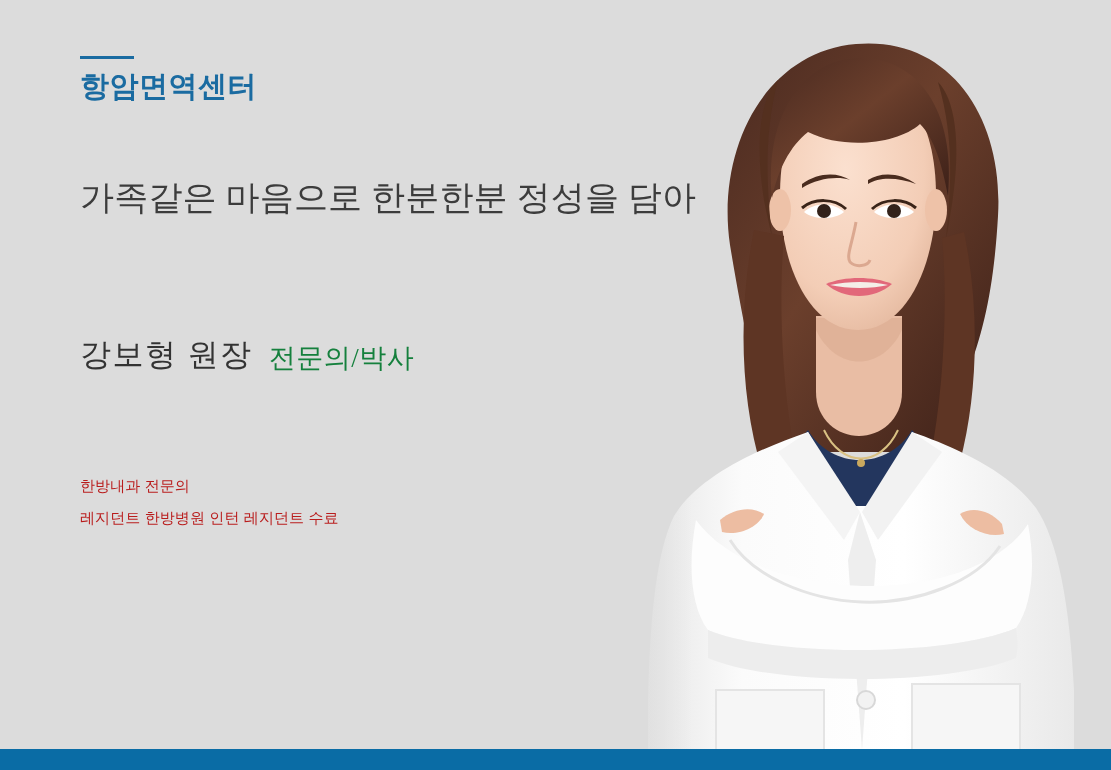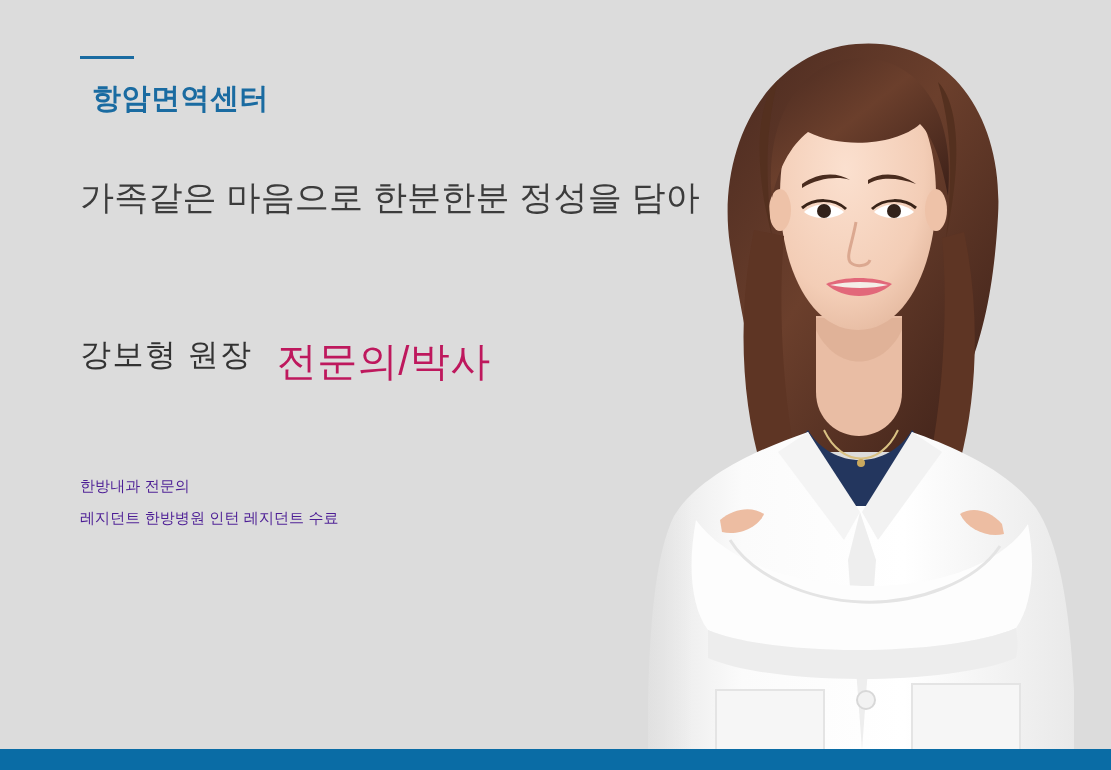--- a/index.html
+++ b/index.html
@@ -63,69 +63,70 @@
     top: 56px;
     width: 54px;
     height: 3px;
     background: #1a6ba1;
   }
 
   .center-title {
     position: absolute;
     left: 0;
     top: 68px;
-    margin: 12px;
+    margin: 0;
     font-size: 29px;
     font-weight: bold;
     letter-spacing: 0.5px;
     color: #1a6ba1;
     line-height: 1.3;
     white-space: nowrap;
   }
 
   .headline {
     position: absolute;
     left: 0;
     top: 172px;
     margin: 0;
     font-size: 34px;
     font-weight: 400;
     color: #3c3c3c;
     line-height: 1.52;
     letter-spacing: 0.2px;
     white-space: nowrap;
   }
-  .headline .line { display: block; }
+  .headline .line { display: block; font-family: Liberation Serif, serif; }
 
   .doctor-line {
     position: absolute;
     left: 0;
     top: 334px;
     display: flex;
-    align-items: flex-start;
-    gap: 24px;
+    align-items: flex-end;
+    gap: 16px;
     white-space: nowrap;
   }
   .doctor-name {
     font-size: 31px;
     color: #333333;
     letter-spacing: 1.5px;
   }
   .doctor-title {
-    font-size: 40px;
-    color: #be185d;
+    font-size: 27px;
+    color: #15803d;
     letter-spacing: 0.5px;
+    font-family: Liberation Serif, serif;
   }
 
   .credentials {
     position: absolute;
     left: 0;
     top: 470px;
     font-size: 15px;
-    color: #4c1d95;
+    color: #b91c1c;
     line-height: 2.15;
     letter-spacing: 0.1px;
   }
   .credentials .cred-line { display: block; }
 
   
   .bottom-bar {
     position: absolute;
     left: 0;
     top: 749px;

